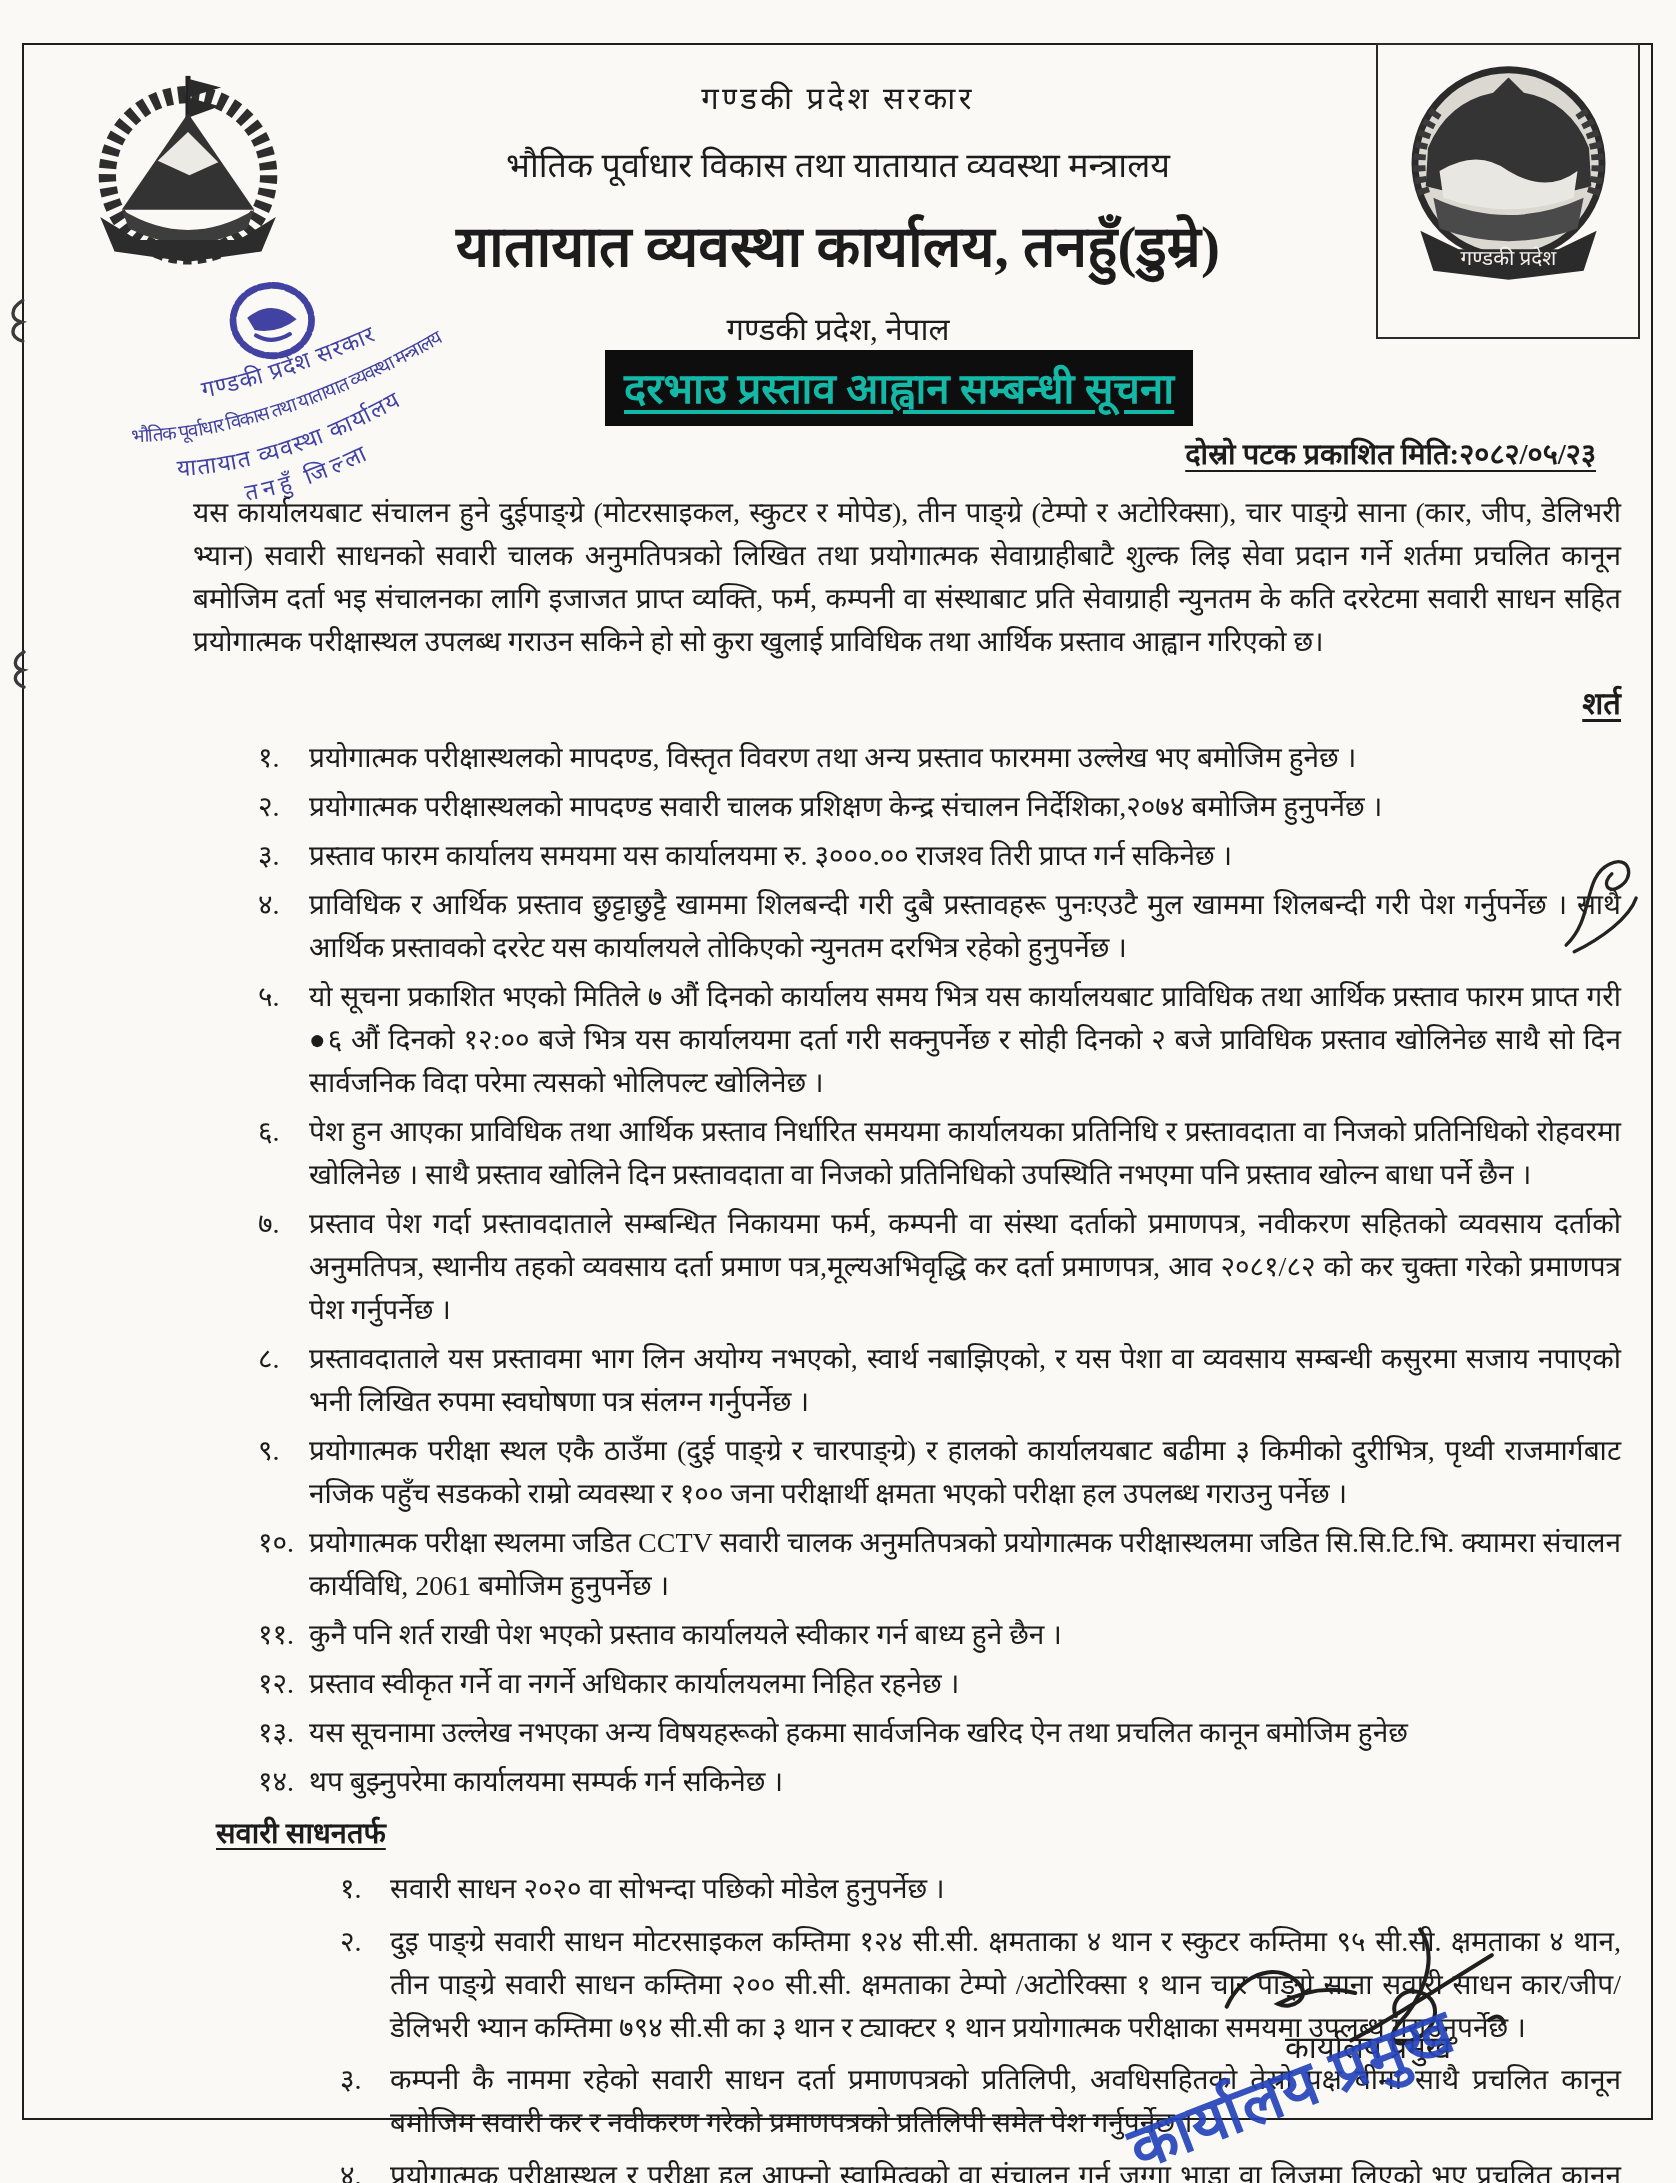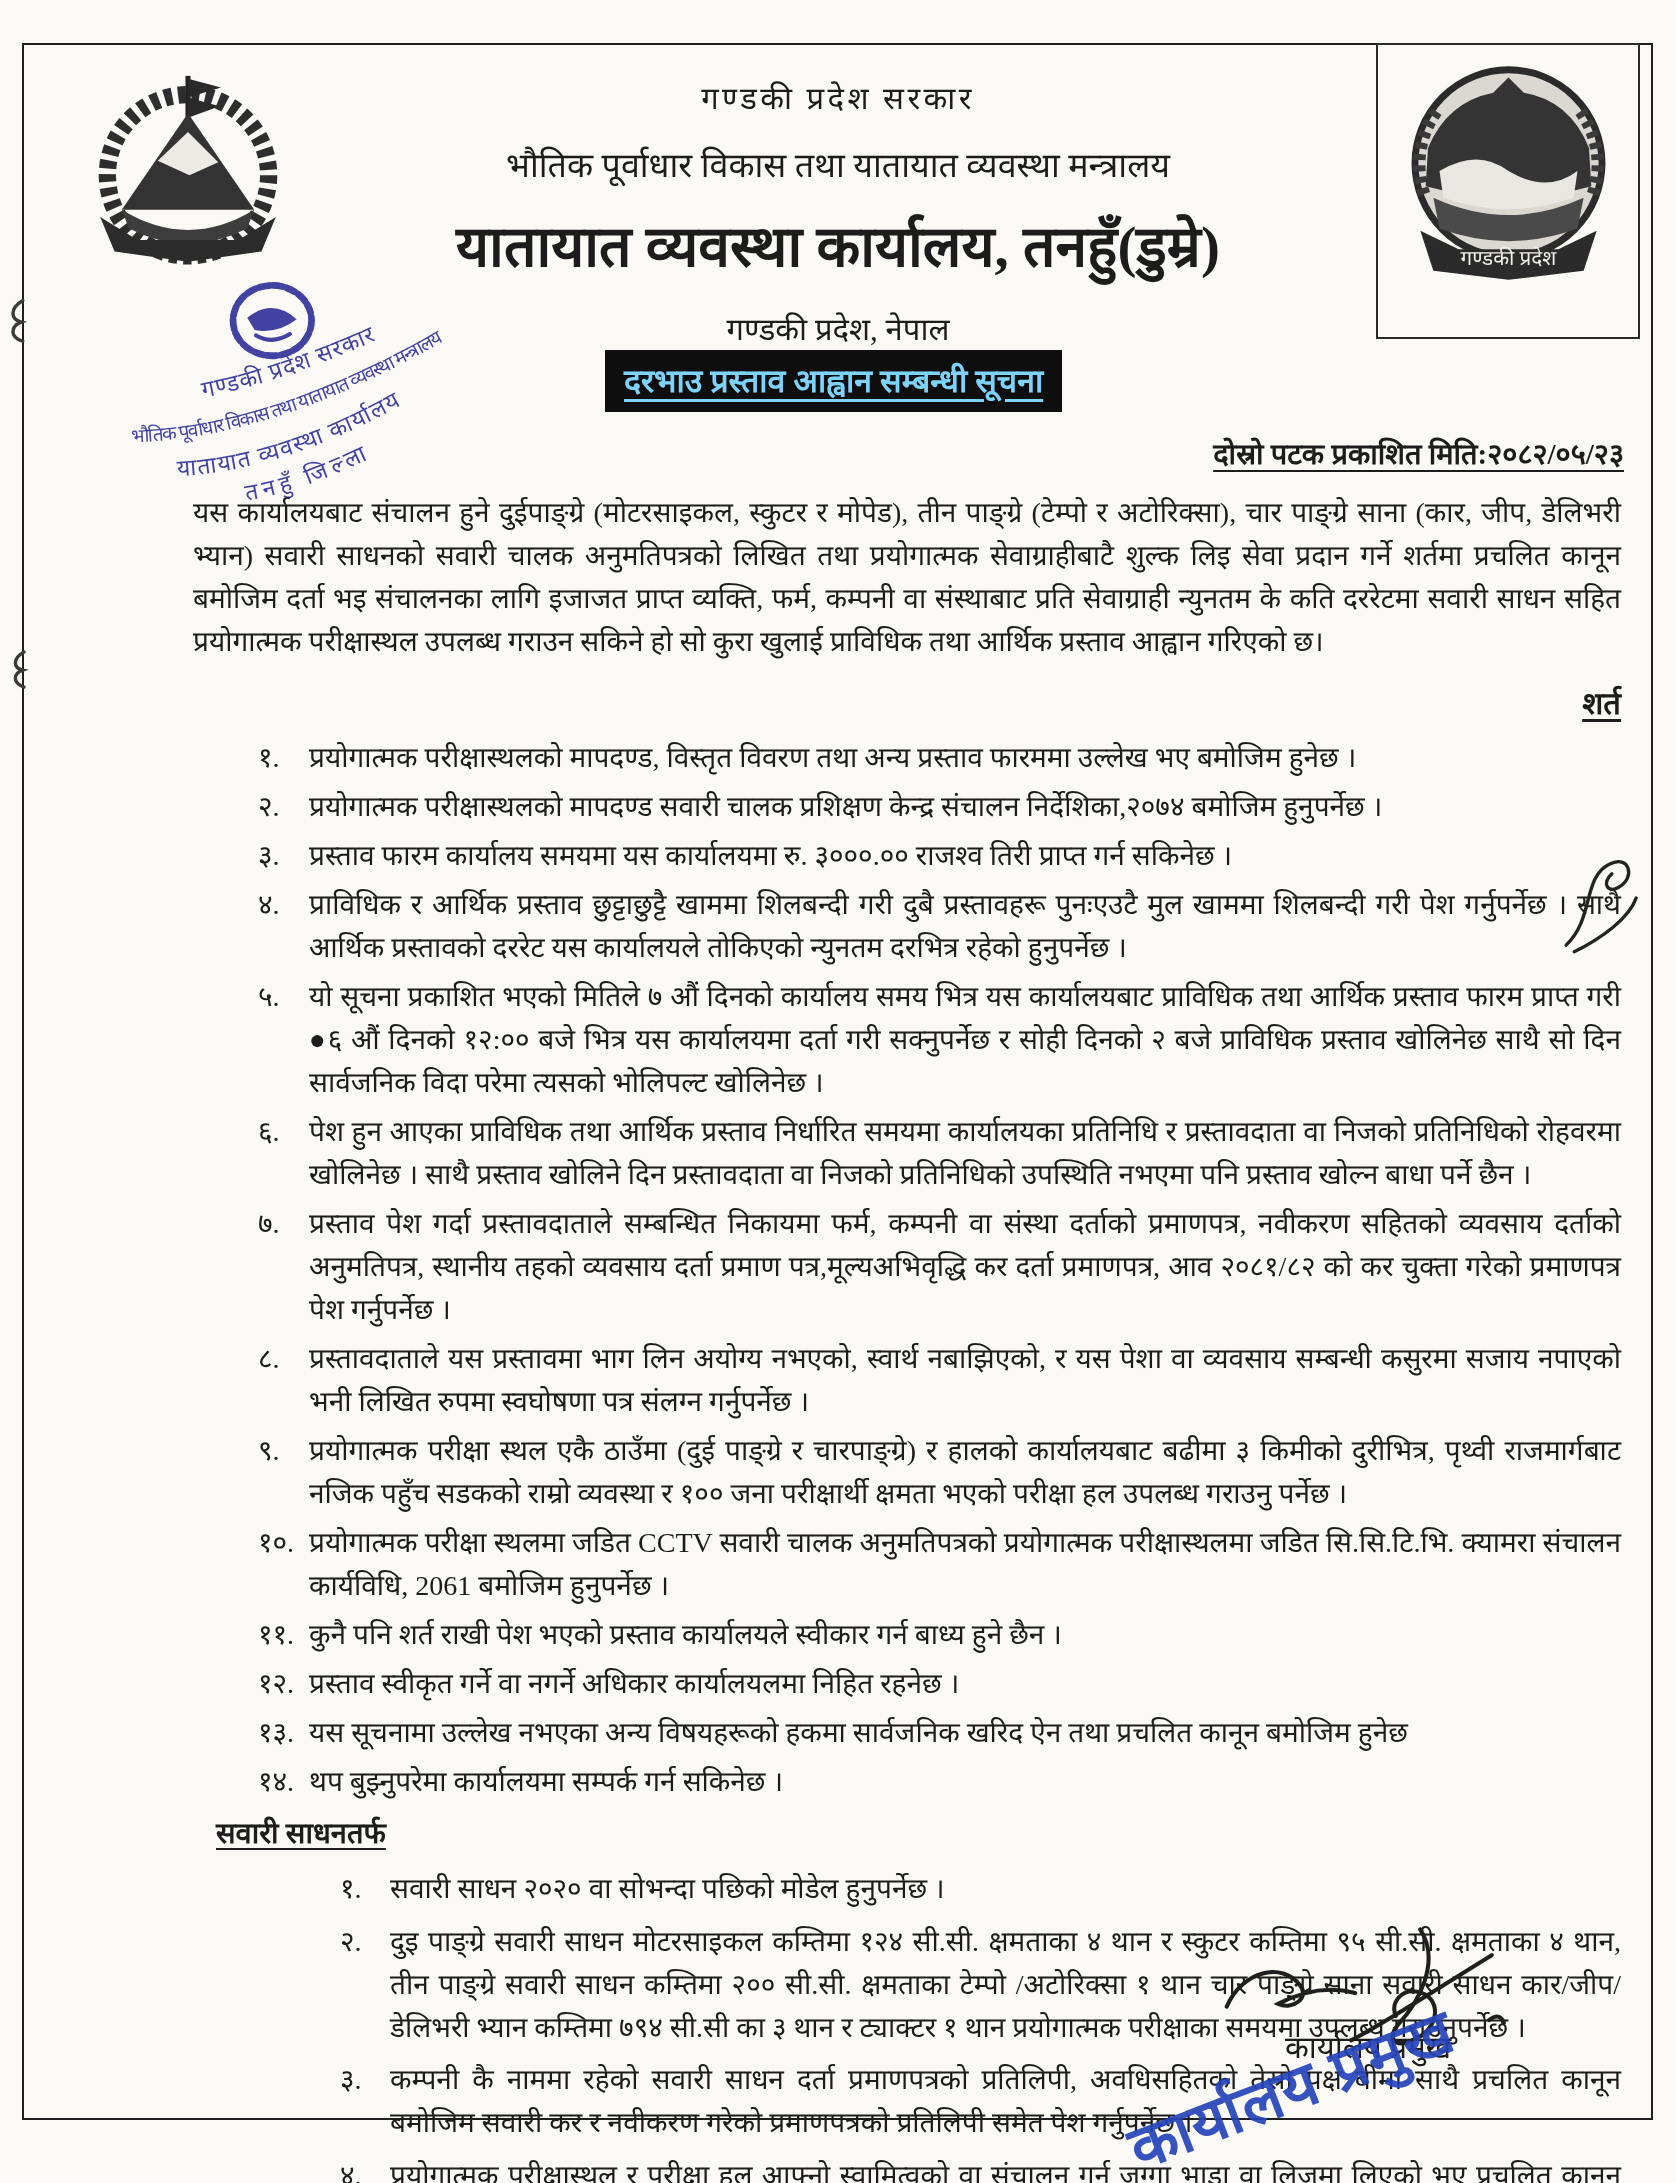--- a/index.html
+++ b/index.html
@@ -22,26 +22,26 @@
   .logo-right { position:absolute; left:12px; top:10.8px; width:237px; height:230px; }
   .header-center {
     position:absolute; left:291px; right:291px; top:76px; text-align:center;
   }
   .h-gov { font-size:31px; letter-spacing:3.4px; margin:0 0 23px 0; }
   .h-ministry { font-size:34px; margin:0 0 17.6px 0; }
   .h-office { font-size:57px; font-weight:bold; margin:0 0 24px 0; white-space:nowrap; }
   .h-province { font-size:31px; margin:0; }
   .banner {
     position:absolute; left:605px; top:350px;
-    background:#0e0e0e; color:#7dd3fc; font-size:32px; font-weight:bold;
+    background:#0e0e0e; color:#14b8a6; font-size:42px; font-weight:bold;
     padding:8px 19px 10.8px 19px;
     text-decoration:underline; text-underline-offset:6.8px;
   }
   .published {
-    position:absolute; right:52px; top:433px;
+    position:absolute; right:80px; top:433px;
     font-size:29px; font-weight:bold;
     text-decoration:underline; text-underline-offset:6px;
   }
   
   .round-stamp { position:absolute; left:95px; top:265px; width:406px; height:237px; opacity:.93; }
   
   .doc-body {
     position:absolute; left:193px; right:55px; top:491px;
     font-size:28px; line-height:43px; text-align:justify;
   }

